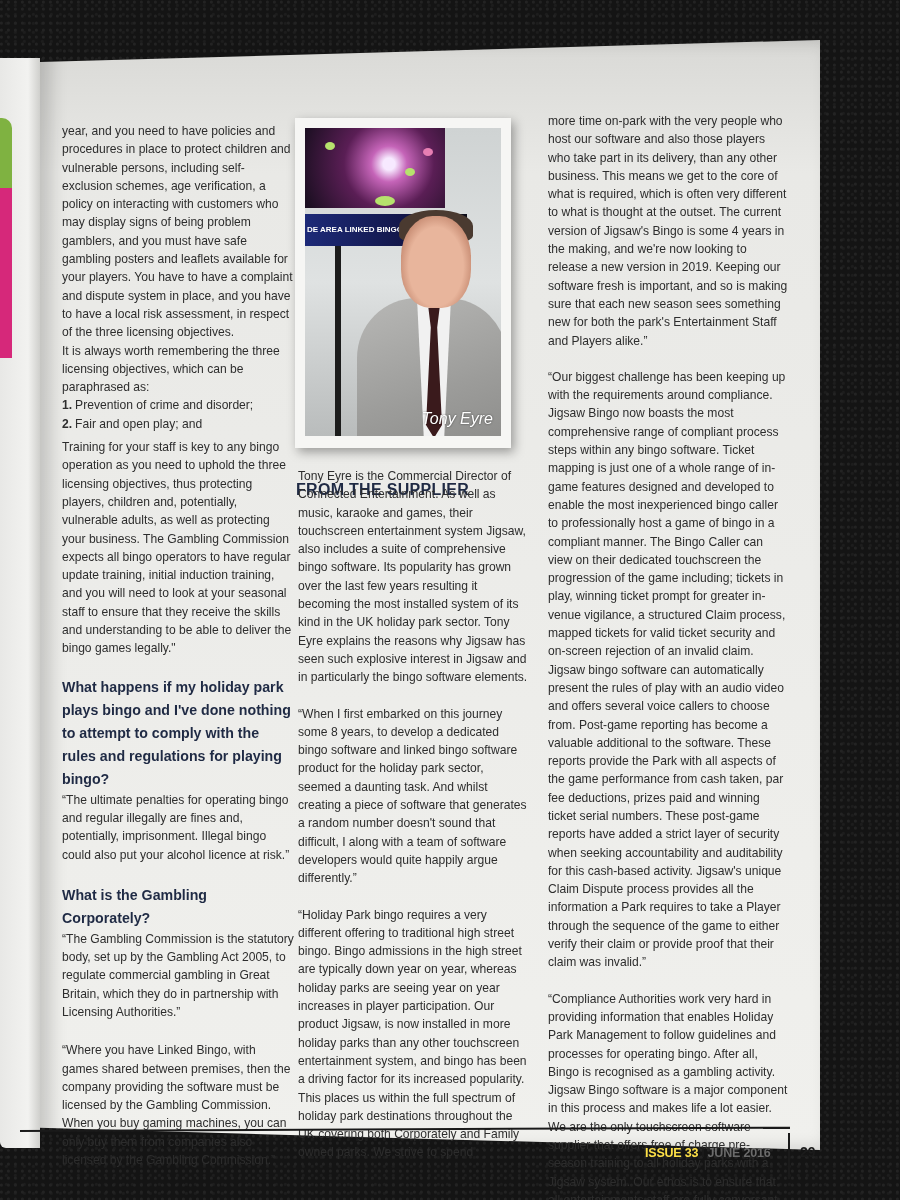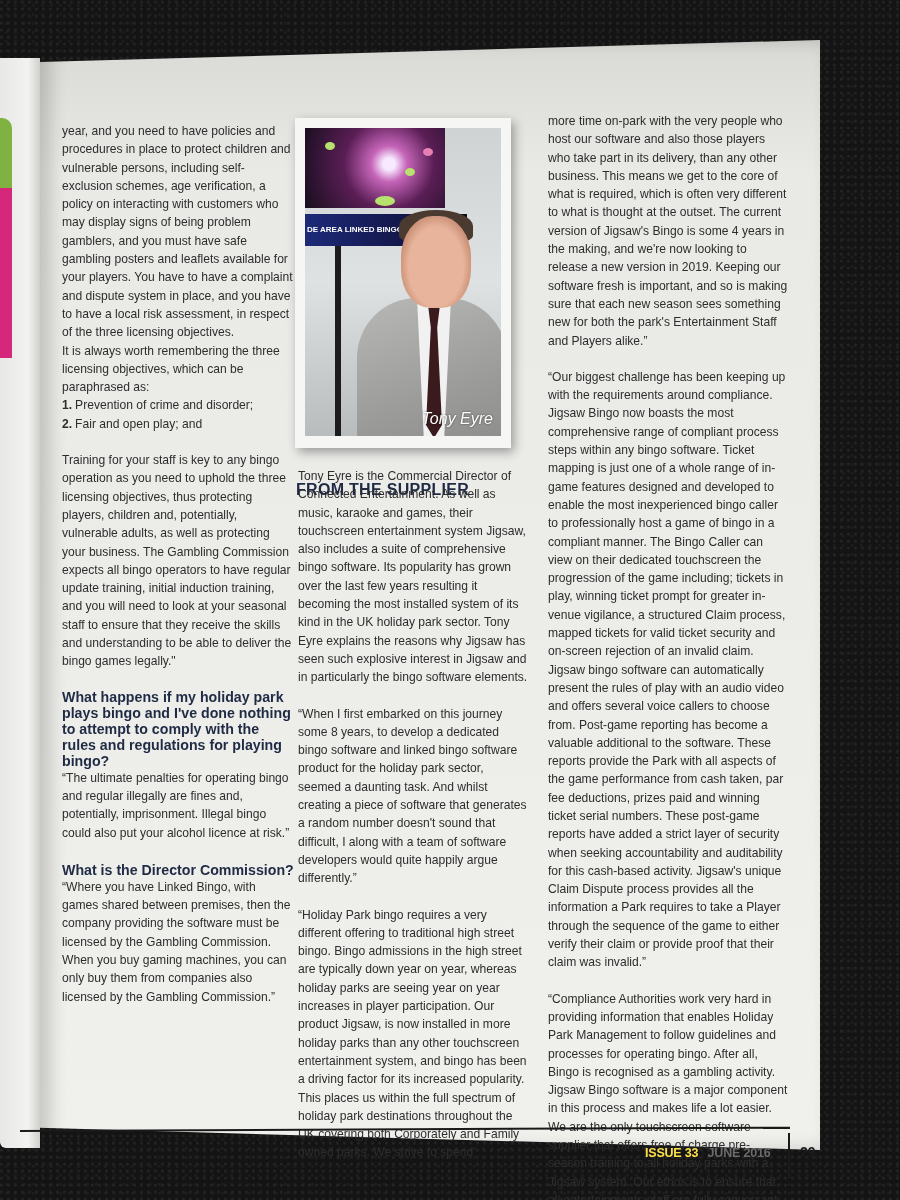--- a/index.html
+++ b/index.html
@@ -38,25 +38,25 @@
   .col {
     position: absolute;
     font-size: 12.1px; line-height: 18.3px; color: #2d2d2d;
   }
   .col p { margin: 0 0 18px 0; }
   .col-left { left: 62px; top: 122px; width: 232px; }
   .col-mid { left: 298px; top: 467px; width: 230px; }
   .col-right { left: 548px; top: 112px; width: 240px; }
 
   .q-heading {
-    font-weight: bold; font-size: 14.2px; line-height: 16px; color: #1f2a44; margin: 0;
+    font-weight: bold; font-size: 14.2px; line-height: 23px; color: #1f2a44; margin: 0;
   }
   .q-answer { margin: 0 0 20px 0 !important; }
 
-  ol.objectives { margin: 0 0 18px 0; padding: 0; list-style: none; }
+  ol.objectives { margin: 0 0 5px 0; padding: 0; list-style: none; }
   ol.objectives li { margin: 0; }
   ol.objectives li .num { font-weight: bold; margin-right: 3px; }
 
   .photo-frame {
     position: absolute; left: 295px; top: 118px; width: 216px; height: 330px;
     background: #f6f6f4;
     box-shadow: 3px 4px 10px rgba(0,0,0,0.35);
   }
   .photo {
     position: absolute; left: 10px; top: 10px; width: 196px; height: 308px;
@@ -141,21 +141,22 @@
   <p style="margin-bottom:0">It is always worth remembering the three licensing objectives, which can be paraphrased as:</p>
   <ol class="objectives">
     <li><span class="num">1.</span><span>Prevention of crime and disorder;</span></li>
     <li><span class="num">2.</span><span>Fair and open play; and</span></li>
   </ol>
   <p>Training for your staff is key to any bingo operation as you need to uphold the three licensing objectives, thus protecting players, children and, potentially, vulnerable adults, as well as protecting your business. The Gambling Commission expects all bingo operators to have regular update training, initial induction training, and you will need to look at your seasonal staff to ensure that they receive the skills and understanding to be able to deliver the bingo games legally."</p>
 
   <h3 class="q-heading">What happens if my holiday park plays bingo and I've done nothing to attempt to comply with the rules and regulations for playing bingo?</h3>
   <p class="q-answer">“The ultimate penalties for operating bingo and regular illegally are fines and, potentially, imprisonment. Illegal bingo could also put your alcohol licence at risk.”</p>
 
-  <h3 class="q-heading">What is the Director Commission?</h3>
+  <h3 class="q-heading">What is the Gambling Corporately?</h3>
+  <p class="q-answer">“The Gambling Commission is the statutory body, set up by the Gambling Act 2005, to regulate commercial gambling in Great Britain, which they do in partnership with Licensing Authorities.”</p>
 
   <p class="q-answer">“Where you have Linked Bingo, with games shared between premises, then the company providing the software must be licensed by the Gambling Commission. When you buy gaming machines, you can only buy them from companies also licensed by the Gambling Commission.”</p>
 </div>
 
 <div class="photo-frame">
   <div class="photo">
     <div class="screen-top">
       <span class="ball" style="left:20px;top:14px"></span>
       <span class="ball" style="left:100px;top:40px"></span>
       <span class="ball" style="left:70px;top:68px;width:20px;height:10px"></span>

